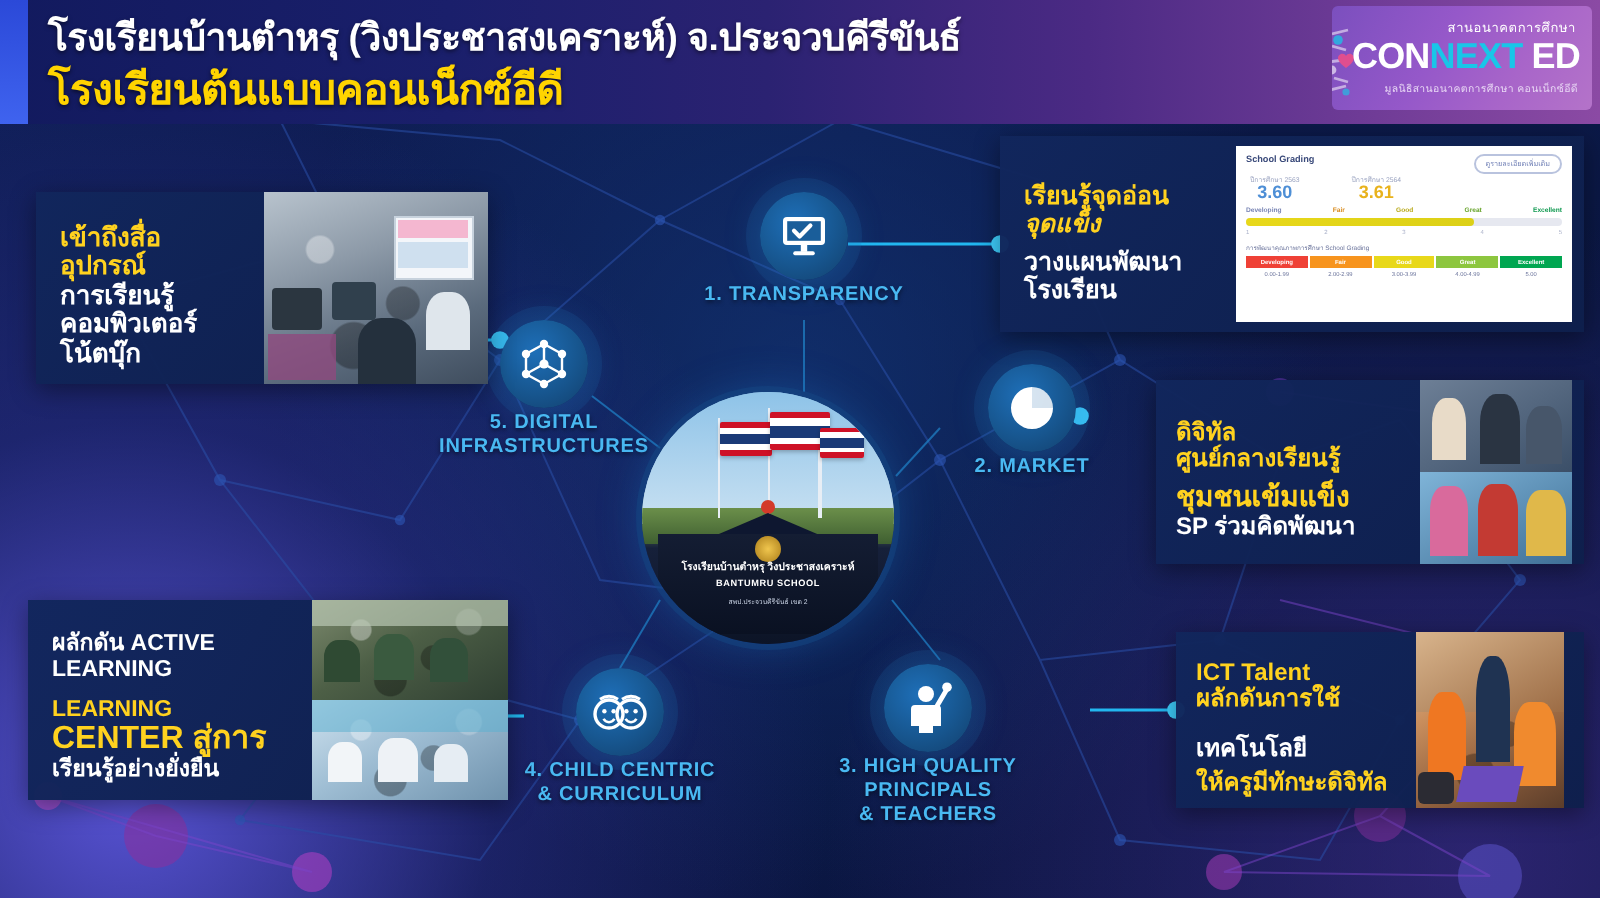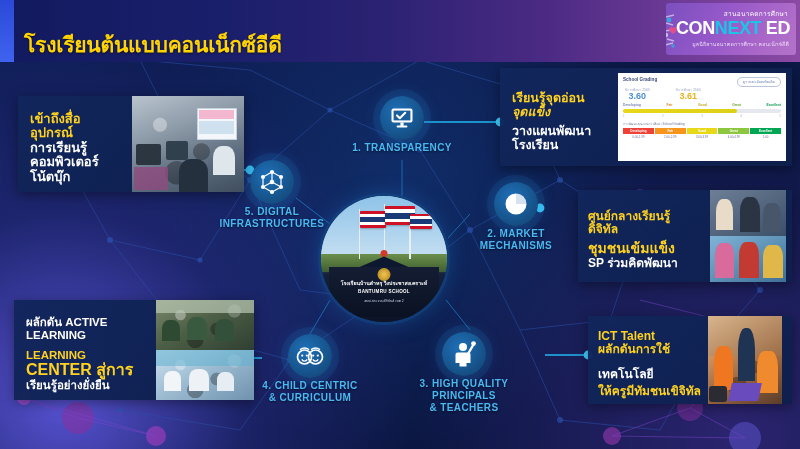--- a/index.html
+++ b/index.html
@@ -206,20 +206,21 @@
     <g stroke="#7a43c9" stroke-width="1" opacity=".5" fill="none">
       <path d="M78 418 L156 436 L24 398 Z"></path>
       <path d="M690 408 L745 438 L612 436 Z"></path>
       <path d="M640 196 L770 214"></path>
       <path d="M690 408 L760 330 L640 300"></path>
     </g>
   </svg>
 
   <div class="header">
     <div class="headbar-left"></div>
+    <div class="htitle1">โรงเรียนบ้านตำหรุ (วิงประชาสงเคราะห์) จ.ประจวบคีรีขันธ์</div>
     <div class="htitle2">โรงเรียนต้นแบบคอนเน็กซ์อีดี</div>
   </div>
 
   <div class="logo">
     <svg class="deco" viewBox="0 0 44 44">
       <path d="M6 8 L14 6 M6 14 L13 16 M4 22 L12 21 M7 30 L14 32 M5 36 L13 34" stroke="#ffffff" stroke-width="1.4" opacity=".7" fill="none"></path>
       <circle cx="9" cy="11" r="2.4" fill="#19c6e8"></circle>
       <circle cx="6" cy="26" r="2.2" fill="#ffffff" opacity=".8"></circle>
       <path d="M9 20 c0-2 3-3 4-1 c1-2 4-1 4 1 c0 2.4-4 5-4 5 s-4-2.6-4-5z" fill="#ff4d7e"></path>
       <circle cx="13" cy="37" r="1.8" fill="#19c6e8" opacity=".85"></circle>
@@ -324,22 +325,22 @@
         <div>2.00-2.99</div>
         <div>3.00-3.99</div>
         <div>4.00-4.99</div>
         <div>5.00</div>
       </div>
     </div>
   </div>
 
   <div class="card" style="left:578px; top:190px; width:214px; height:92px;">
     <div class="txt" style="width:132px; padding-left:10px;">
+      <div class="ln y" style="font-size:12px;">ดิจิทัล</div>
       <div class="ln y" style="font-size:12px;">ศูนย์กลางเรียนรู้</div>
-      <div class="ln y" style="font-size:12px;">ดิจิทัล</div>
       <div class="ln y" style="font-size:14px;margin-top:4px;">ชุมชนเข้มแข็ง</div>
       <div class="ln w" style="font-size:12px;">SP ร่วมคิดพัฒนา</div>
     </div>
     <div class="photo ph-e" style="width:76px;">
       <div class="grain"></div>
       <div style="position:absolute;left:0;top:0;right:0;height:50%;background:linear-gradient(150deg,#6d7f96,#3b4f68);"></div>
       <div style="position:absolute;left:0;top:50%;right:0;bottom:0;background:linear-gradient(150deg,#7fb4d8,#3f6f96);"></div>
       <div style="position:absolute;left:8%;top:10%;width:22%;height:34%;background:#e8dbc8;border-radius:40% 40% 0 0;"></div>
       <div style="position:absolute;left:40%;top:8%;width:26%;height:38%;background:#2a3442;border-radius:40% 40% 0 0;"></div>
       <div style="position:absolute;left:70%;top:14%;width:24%;height:32%;background:#47566a;border-radius:40% 40% 0 0;"></div>
@@ -373,21 +374,21 @@
         <div style="position:absolute;left:0;top:0;right:0;height:32%;background:#5fb0cf;opacity:.55;"></div>
       </div>
     </div>
   </div>
 
   <div class="card" style="left:588px; top:316px; width:204px; height:88px;">
     <div class="txt" style="width:120px; padding-left:10px;">
       <div class="ln y" style="font-size:12px;">ICT Talent</div>
       <div class="ln" style="font-size:12px;"><span class="y">ผลักดันการใช้</span></div>
       <div class="ln w" style="font-size:12px;margin-top:11px;">เทคโนโลยี</div>
-      <div class="ln" style="font-size:12px;margin-top:4px;"><span class="y">ให้ครูมีทัมชนเขิจิทัล</span></div>
+      <div class="ln" style="font-size:12px;margin-top:4px;"><span class="y">ให้ครูมีทักษะดิจิทัล</span></div>
     </div>
     <div class="photo ph-f" style="width:74px;">
       <div class="grain"></div>
       <div style="position:absolute;left:0;top:0;right:0;height:46%;background:linear-gradient(150deg,#d8b48c,#9c6c45);"></div>
       <div style="position:absolute;left:8%;top:34%;width:26%;height:50%;background:#ef7722;border-radius:36% 36% 0 0;"></div>
       <div style="position:absolute;left:40%;top:14%;width:24%;height:60%;background:#1f3352;border-radius:40% 40% 0 0;"></div>
       <div style="position:absolute;left:66%;top:40%;width:28%;height:48%;background:#f08a2e;border-radius:36% 36% 0 0;"></div>
       <div style="position:absolute;left:30%;top:76%;width:40%;height:20%;background:#6a4bbd;transform:skewX(-12deg);"></div>
       <div style="position:absolute;left:2%;top:80%;width:24%;height:18%;background:#2b2b33;border-radius:3px;"></div>
     </div>
@@ -408,21 +409,20 @@
 
   <div class="node" style="left:492px; top:182px; width:48px;">
     <div class="bub">
       <svg width="24" height="24" viewBox="0 0 24 24">
         <path d="M12 12 L12 1.5 A10.5 10.5 0 0 1 22.5 12 Z" fill="#ffffff" opacity=".82"></path>
         <path d="M12 12 L22.5 12 A10.5 10.5 0 1 1 12 1.5 Z" fill="#ffffff"></path>
       </svg>
     </div>
     <div class="lbl" style="width:170px;margin-left:-61px;">
       <div>2.  MARKET</div>
-      <div>MECHANISMS</div>
     </div>
   </div>
 
   <div class="node" style="left:440px; top:332px; width:48px;">
     <div class="bub">
       <svg width="24" height="26" viewBox="0 0 24 26">
         <circle cx="11" cy="6" r="4" fill="#ffffff"></circle>
         <path d="M5.5 11.5 h11 a2 2 0 0 1 2 2 v8.5 h-4 v3.5 h-7 v-3.5 h-4 v-8.5 a2 2 0 0 1 2 -2z" fill="#ffffff"></path>
         <path d="M16.5 12 L21.5 3.5" stroke="#ffffff" stroke-width="2.4" stroke-linecap="round"></path>
         <circle cx="21.5" cy="2.6" r="2.4" fill="#ffffff"></circle>

